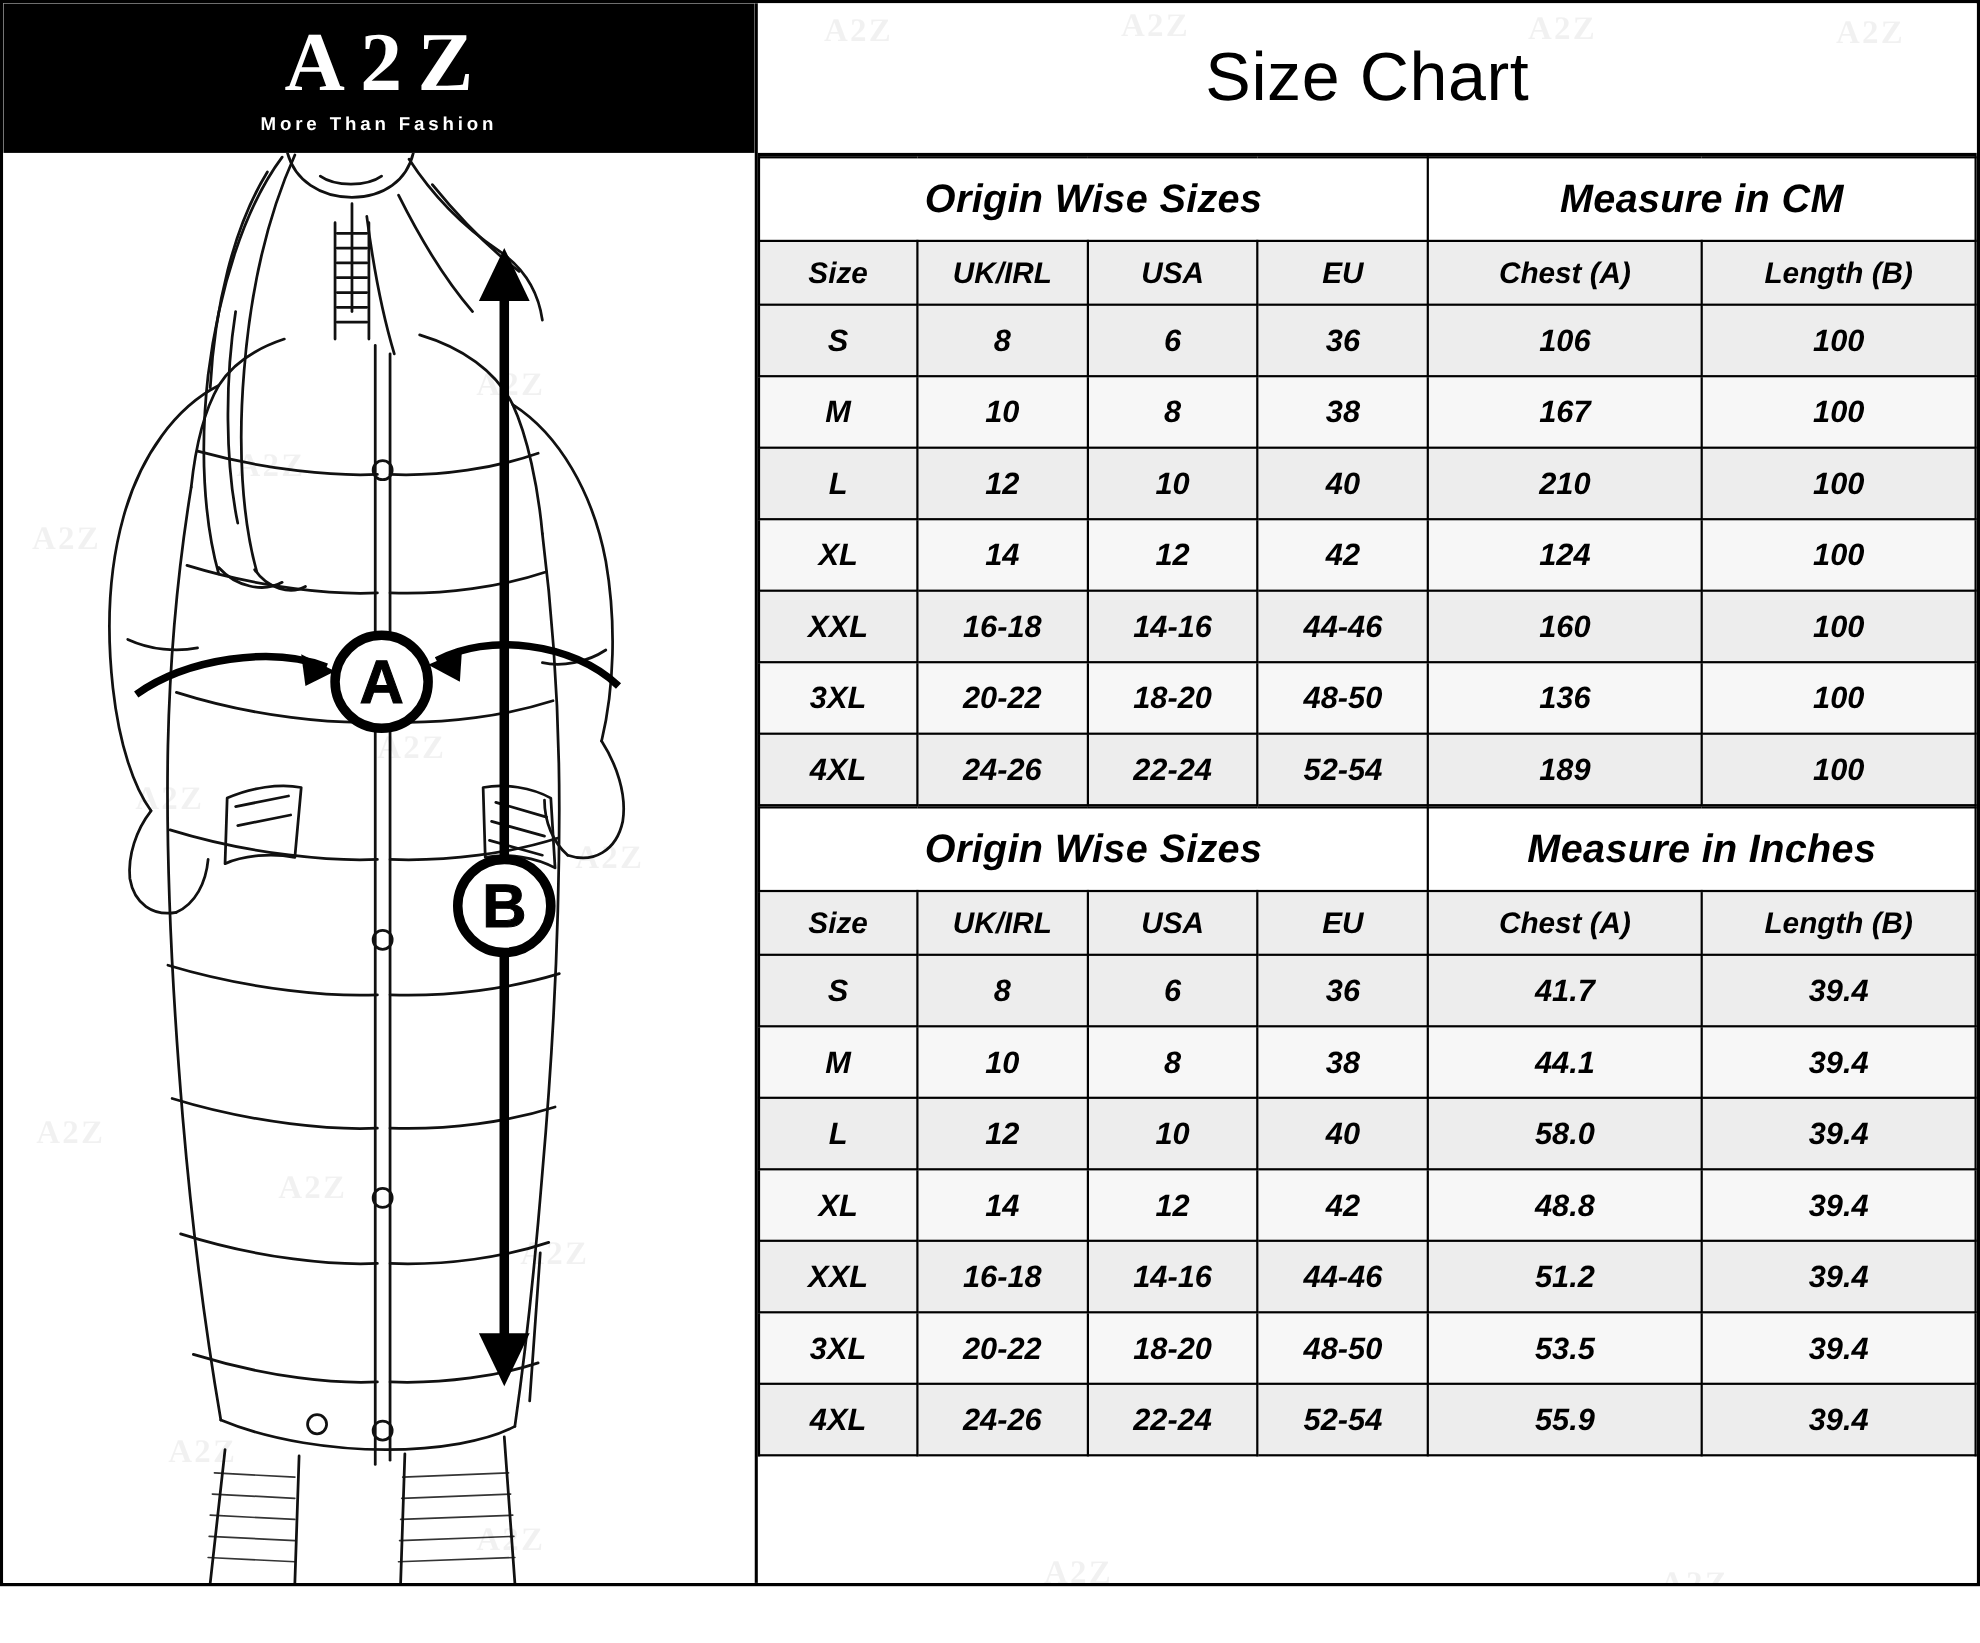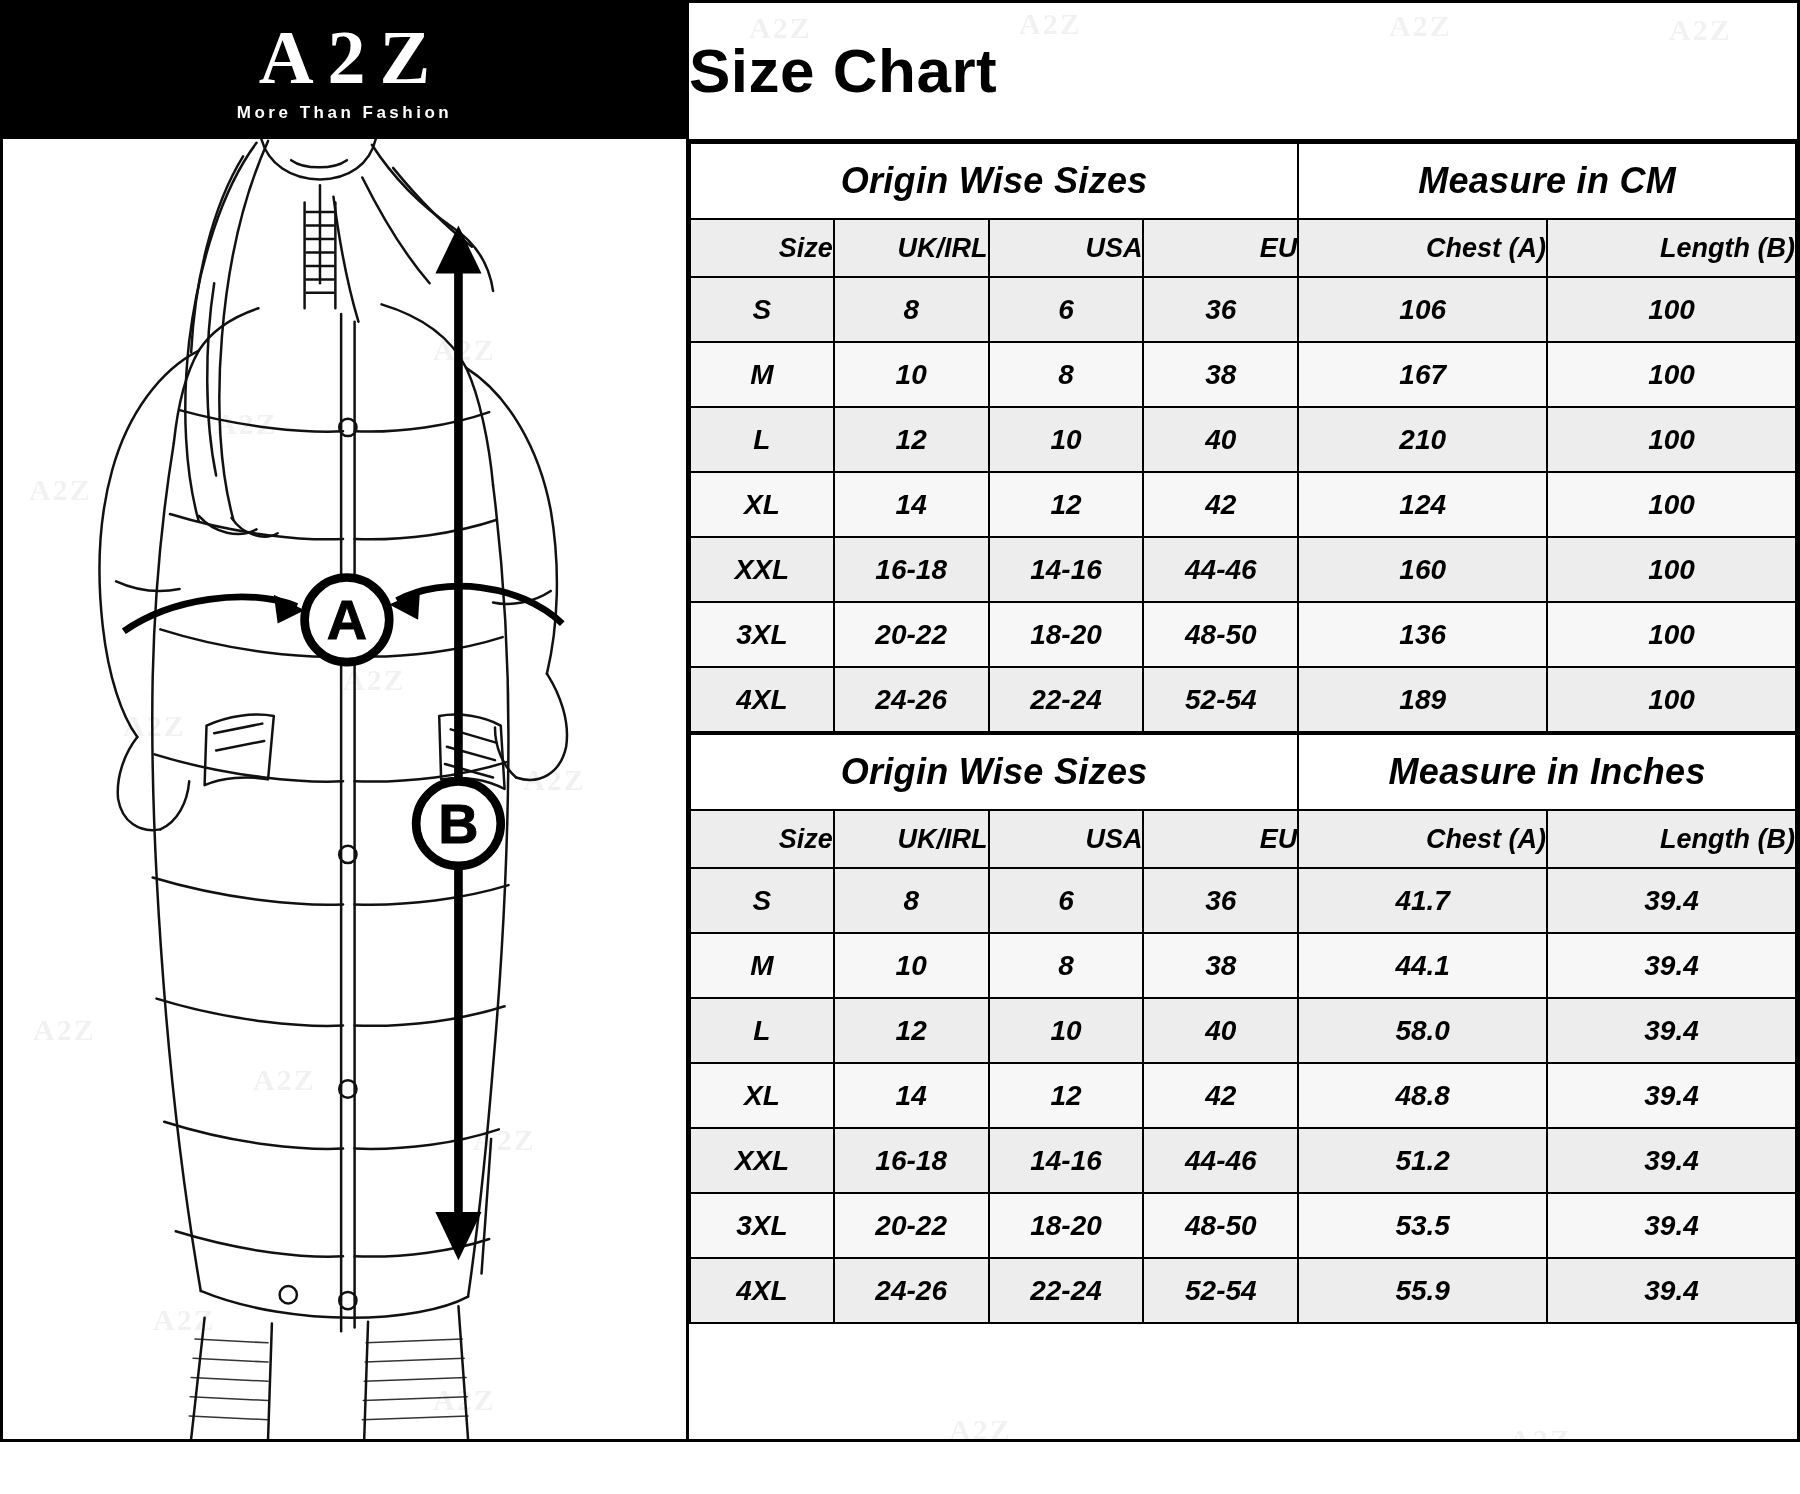--- a/index.html
+++ b/index.html
@@ -98,22 +98,23 @@
   .right-panel {
     flex: 1 1 auto;
     display: flex;
     flex-direction: column;
     min-width: 0;
     position: relative;
     background: #fff;
   }
 
   .chart-title {
+    text-align: center;
     font-size: 62px;
-    font-weight: bold;
+    font-weight: normal;
     line-height: 136px;
     height: 136px;
     border-bottom: 3px solid #000;
     letter-spacing: 0.5px;
     position: relative;
     z-index: 3;
   }
 
   table.size-table {
     width: 100%;
@@ -132,21 +133,20 @@
   }
   table.size-table .group-head {
     font-size: 36px;
     height: 74px;
     letter-spacing: 0.3px;
   }
   table.size-table .col-head {
     font-size: 27px;
     height: 56px;
     background: #ededed;
-    text-align: right;
   }
   table.size-table .cell {
     font-size: 28px;
     height: 63px;
     background: #ededed;
   }
   table.size-table tr:nth-child(even) .cell {
     background: #f7f7f7;
   }
 

